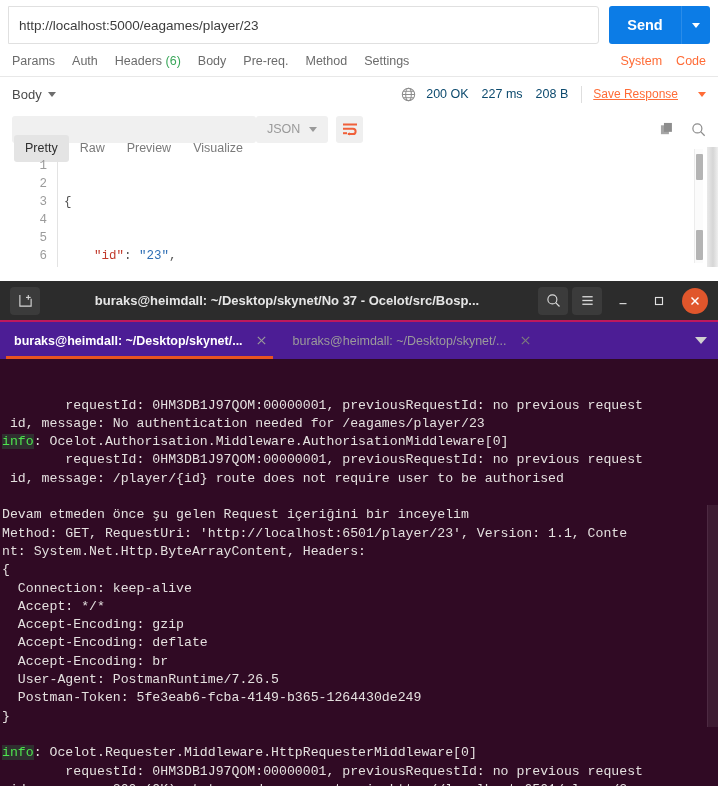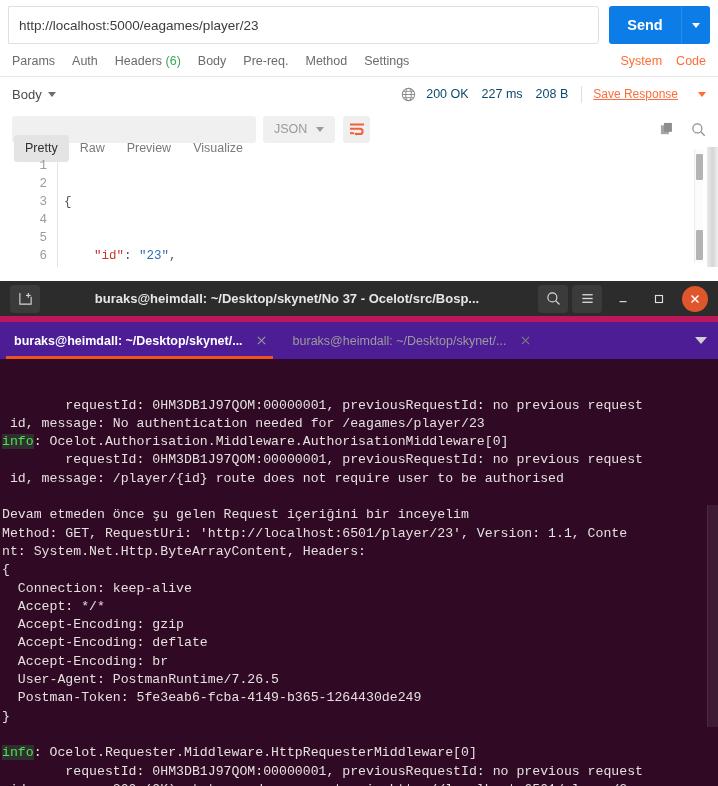--- a/index.html
+++ b/index.html
@@ -152,21 +152,21 @@
   }
   .seg-item {
     font-size: 12.5px; color: #7a7a7a;
     padding: 0 11px; line-height: 27px;
     cursor: pointer; border-radius: 3px; margin-top: 39px;
   }
   .seg-item.active { color: #2f2f2f; background: #e4e4e4; }
   .fmt-box {
     display: flex; align-items: center; gap: 9px;
     background: #f0f0f0; border-radius: 3px;
-    height: 27px; padding: 0 11px; margin-left: 7px;
+    height: 27px; padding: 0 11px; margin-left: 0;
     cursor: pointer;
   }
   .fmt-box span { font-size: 12.5px; color: #9a9a9a; }
   .fmt-box .caret-dn { border-top-color: #9a9a9a; }
   .wrap-btn {
     width: 27px; height: 27px; margin-left: 8px;
     background: #efefef; border-radius: 3px;
     display: flex; align-items: center; justify-content: center;
     cursor: pointer;
   }
@@ -225,21 +225,21 @@
   
   #terminal {
     position: absolute; left: 0; top: 281px;
     width: 718px; height: 505px;
     background: #300a24;
     overflow: hidden;
   }
   .term-titlebar {
     height: 41px; background: #2c2c2c;
     display: flex; align-items: center; padding: 0 6px;
-    border-bottom: 6px solid #be185d;
+    border-bottom: 2px solid #be185d;
   }
   .tb-newtab {
     width: 30px; height: 28px; margin-left: 4px;
     background: #3b3b3b; border-radius: 4px;
     display: flex; align-items: center; justify-content: center;
     cursor: pointer;
   }
   .term-title {
     flex: 1; text-align: center;
     font-size: 13px; font-weight: bold; color: #e6e6e6;

